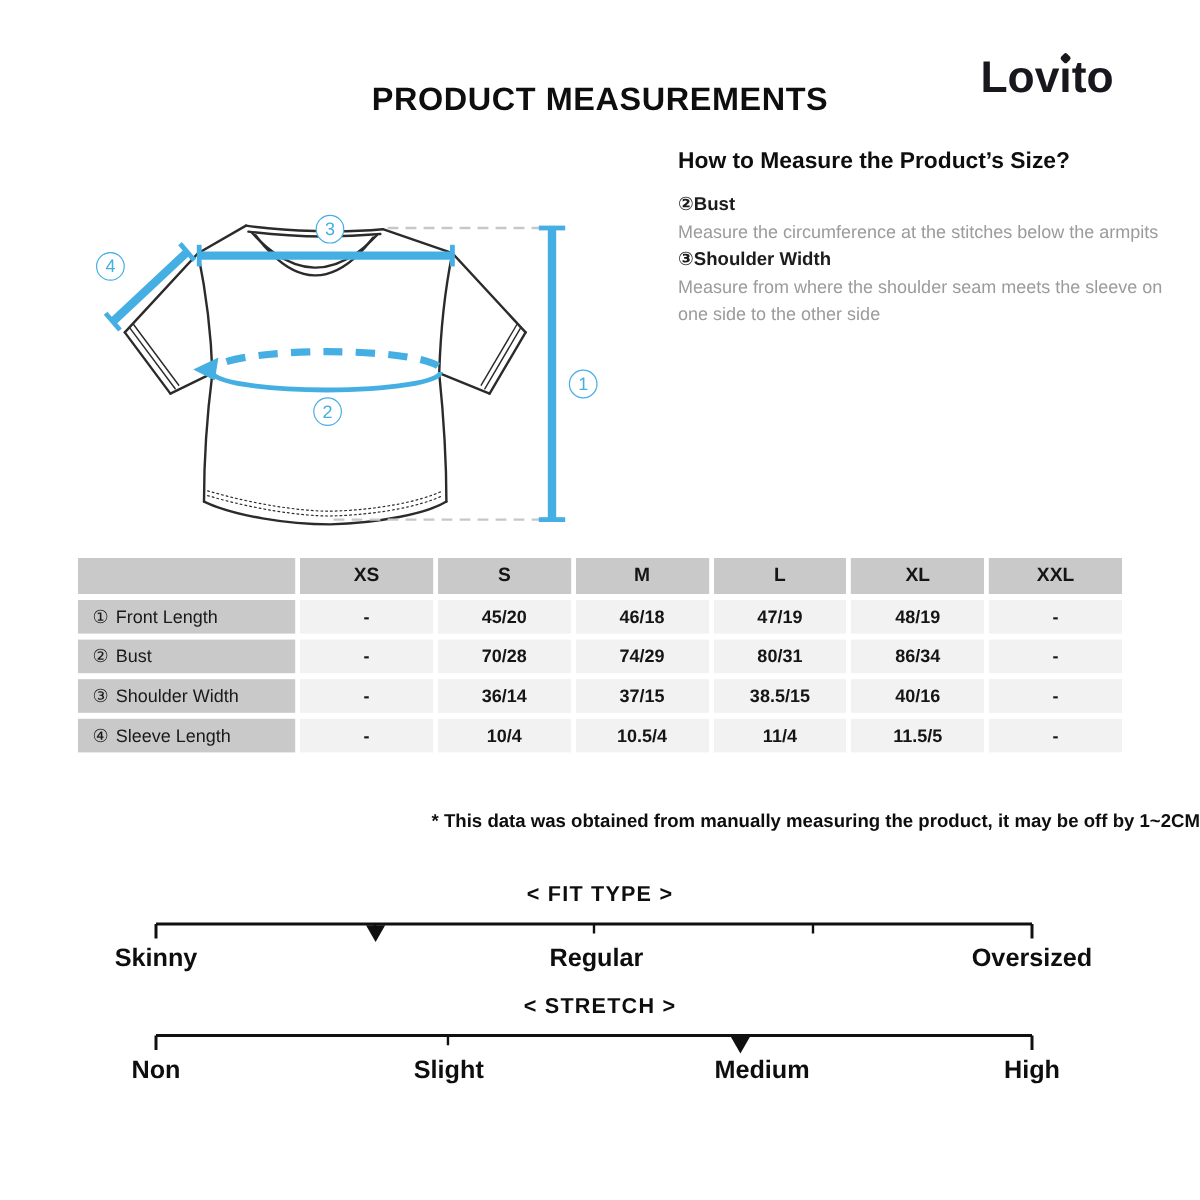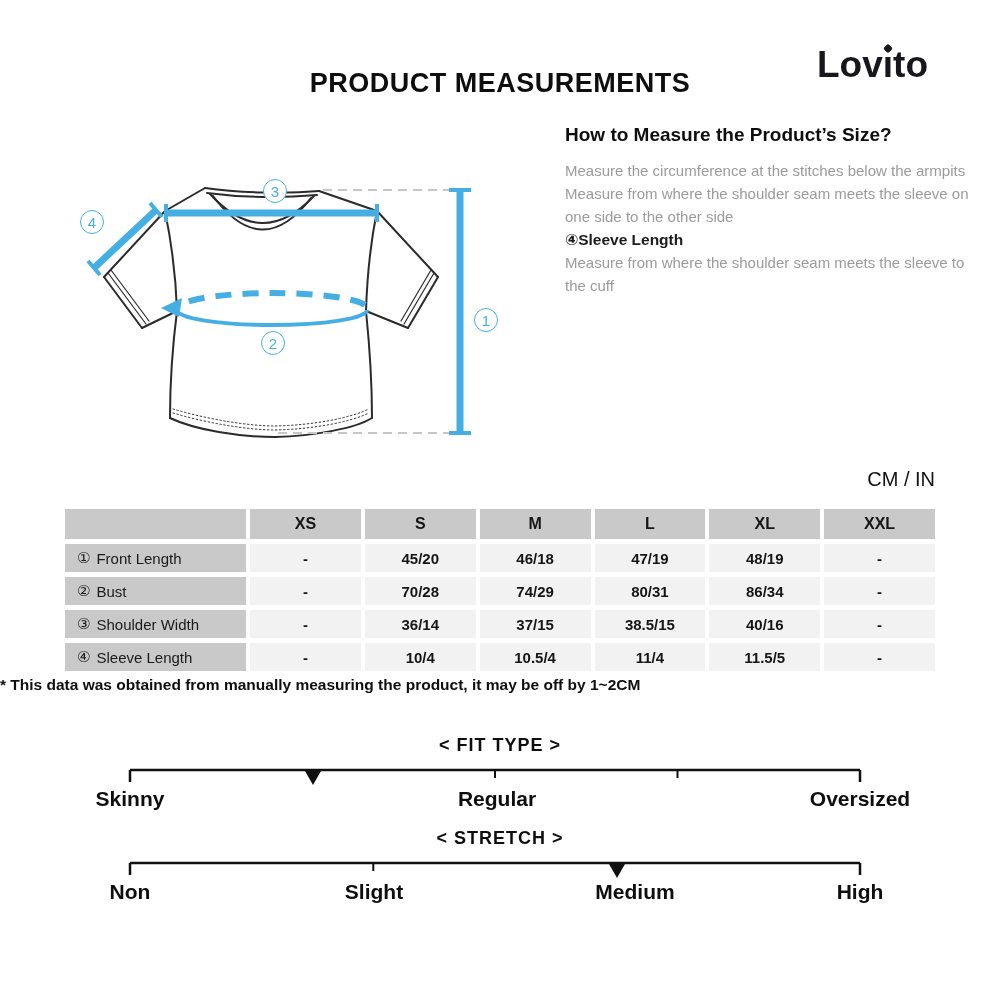--- a/index.html
+++ b/index.html
@@ -24,33 +24,33 @@
     display:flex; align-items:center; justify-content:center; }
 
   
   .howto { position:absolute; left:530px; top:124px; width:424px;margin-left:35px; }
   .howto-title { font-size:19px; font-weight:bold; margin-bottom:13px; color:#0e0e0e; }
   .mi-head { font-size:15.5px; font-weight:bold; color:#1c1c1c; line-height:23px; }
   .mi-desc { font-size:15px; color:#9b9b9b; line-height:23px; }
 
   
   .unit { position:absolute; top:468px; right:65px; font-size:20px; font-weight:normal; }
-  .size-table { position:absolute; left:65px; top:509px; width:870px; display:grid;
+  .size-table { position:absolute; left:65px; top:465px; width:870px; display:grid;
     grid-template-columns:181px repeat(6,1fr); grid-template-rows:30px repeat(4,28px);
     column-gap:4px; row-gap:5px; }
   .cell { display:flex; align-items:center; justify-content:center; font-size:15px; }
   .th { background:#c9c9c9; font-weight:bold; font-size:16px; color:#151515; }
   .corner { background:#c9c9c9; }
   .rowlabel { background:#c9c9c9; justify-content:flex-start; padding-left:12px;
     font-weight:400; font-size:15px; color:#1a1a1a; }
   .rowlabel .num { margin-right:6px; font-size:15px; }
   .val { background:#f2f2f2; font-weight:bold; color:#151515; }
 
   
-  .disclaimer { position:absolute; top:676px; left:0; width:1000px; text-align:left;
+  .disclaimer { position:absolute; top:676px; left:0; width:1000px; text-align:right;
     font-size:15.5px; font-weight:bold; color:#0e0e0e; }
 
   
   .scale-title { position:absolute; left:0; width:1000px; text-align:center;
     font-size:18px; font-weight:bold; letter-spacing:1px; color:#0e0e0e; }
   .fit-title { top:735px; }
   .stretch-title { top:828px; }
   .slider-svg { position:absolute; left:0; width:1000px; height:30px; }
   .fit-svg { top:758px; }
   .stretch-svg { top:851px; }
@@ -126,28 +126,26 @@
     </svg>
     <span class="callout" style="left:414px; top:148px;">1</span>
     <span class="callout" style="left:201px; top:171px;">2</span>
     <span class="callout" style="left:203px; top:19px;">3</span>
     <span class="callout" style="left:20px; top:50px;">4</span>
   </div>
 
   <div class="howto">
     <div class="howto-title">How to Measure the Product’s Size?</div>
     <div>
+      <div class="mi-head"><span>②</span><span>Bust</span></div>
       <div class="mi-desc">Measure the circumference at the stitches below the armpits</div>
     </div>
     <div>
+      <div class="mi-head"><span>③</span><span>Shoulder Width</span></div>
       <div class="mi-desc">Measure from where the shoulder seam meets the sleeve on one side to the other side</div>
-    </div>
-    <div>
-      <div class="mi-head"><span>④</span><span>Sleeve Length</span></div>
-      <div class="mi-desc">Measure from where the shoulder seam meets the sleeve to the cuff</div>
     </div>
   </div>
 
   <div class="unit">CM / IN</div>
 
   <div class="size-table">
     <div class="cell corner"></div>
     <div class="cell th">XS</div>
     <div class="cell th">S</div>
     <div class="cell th">M</div>

